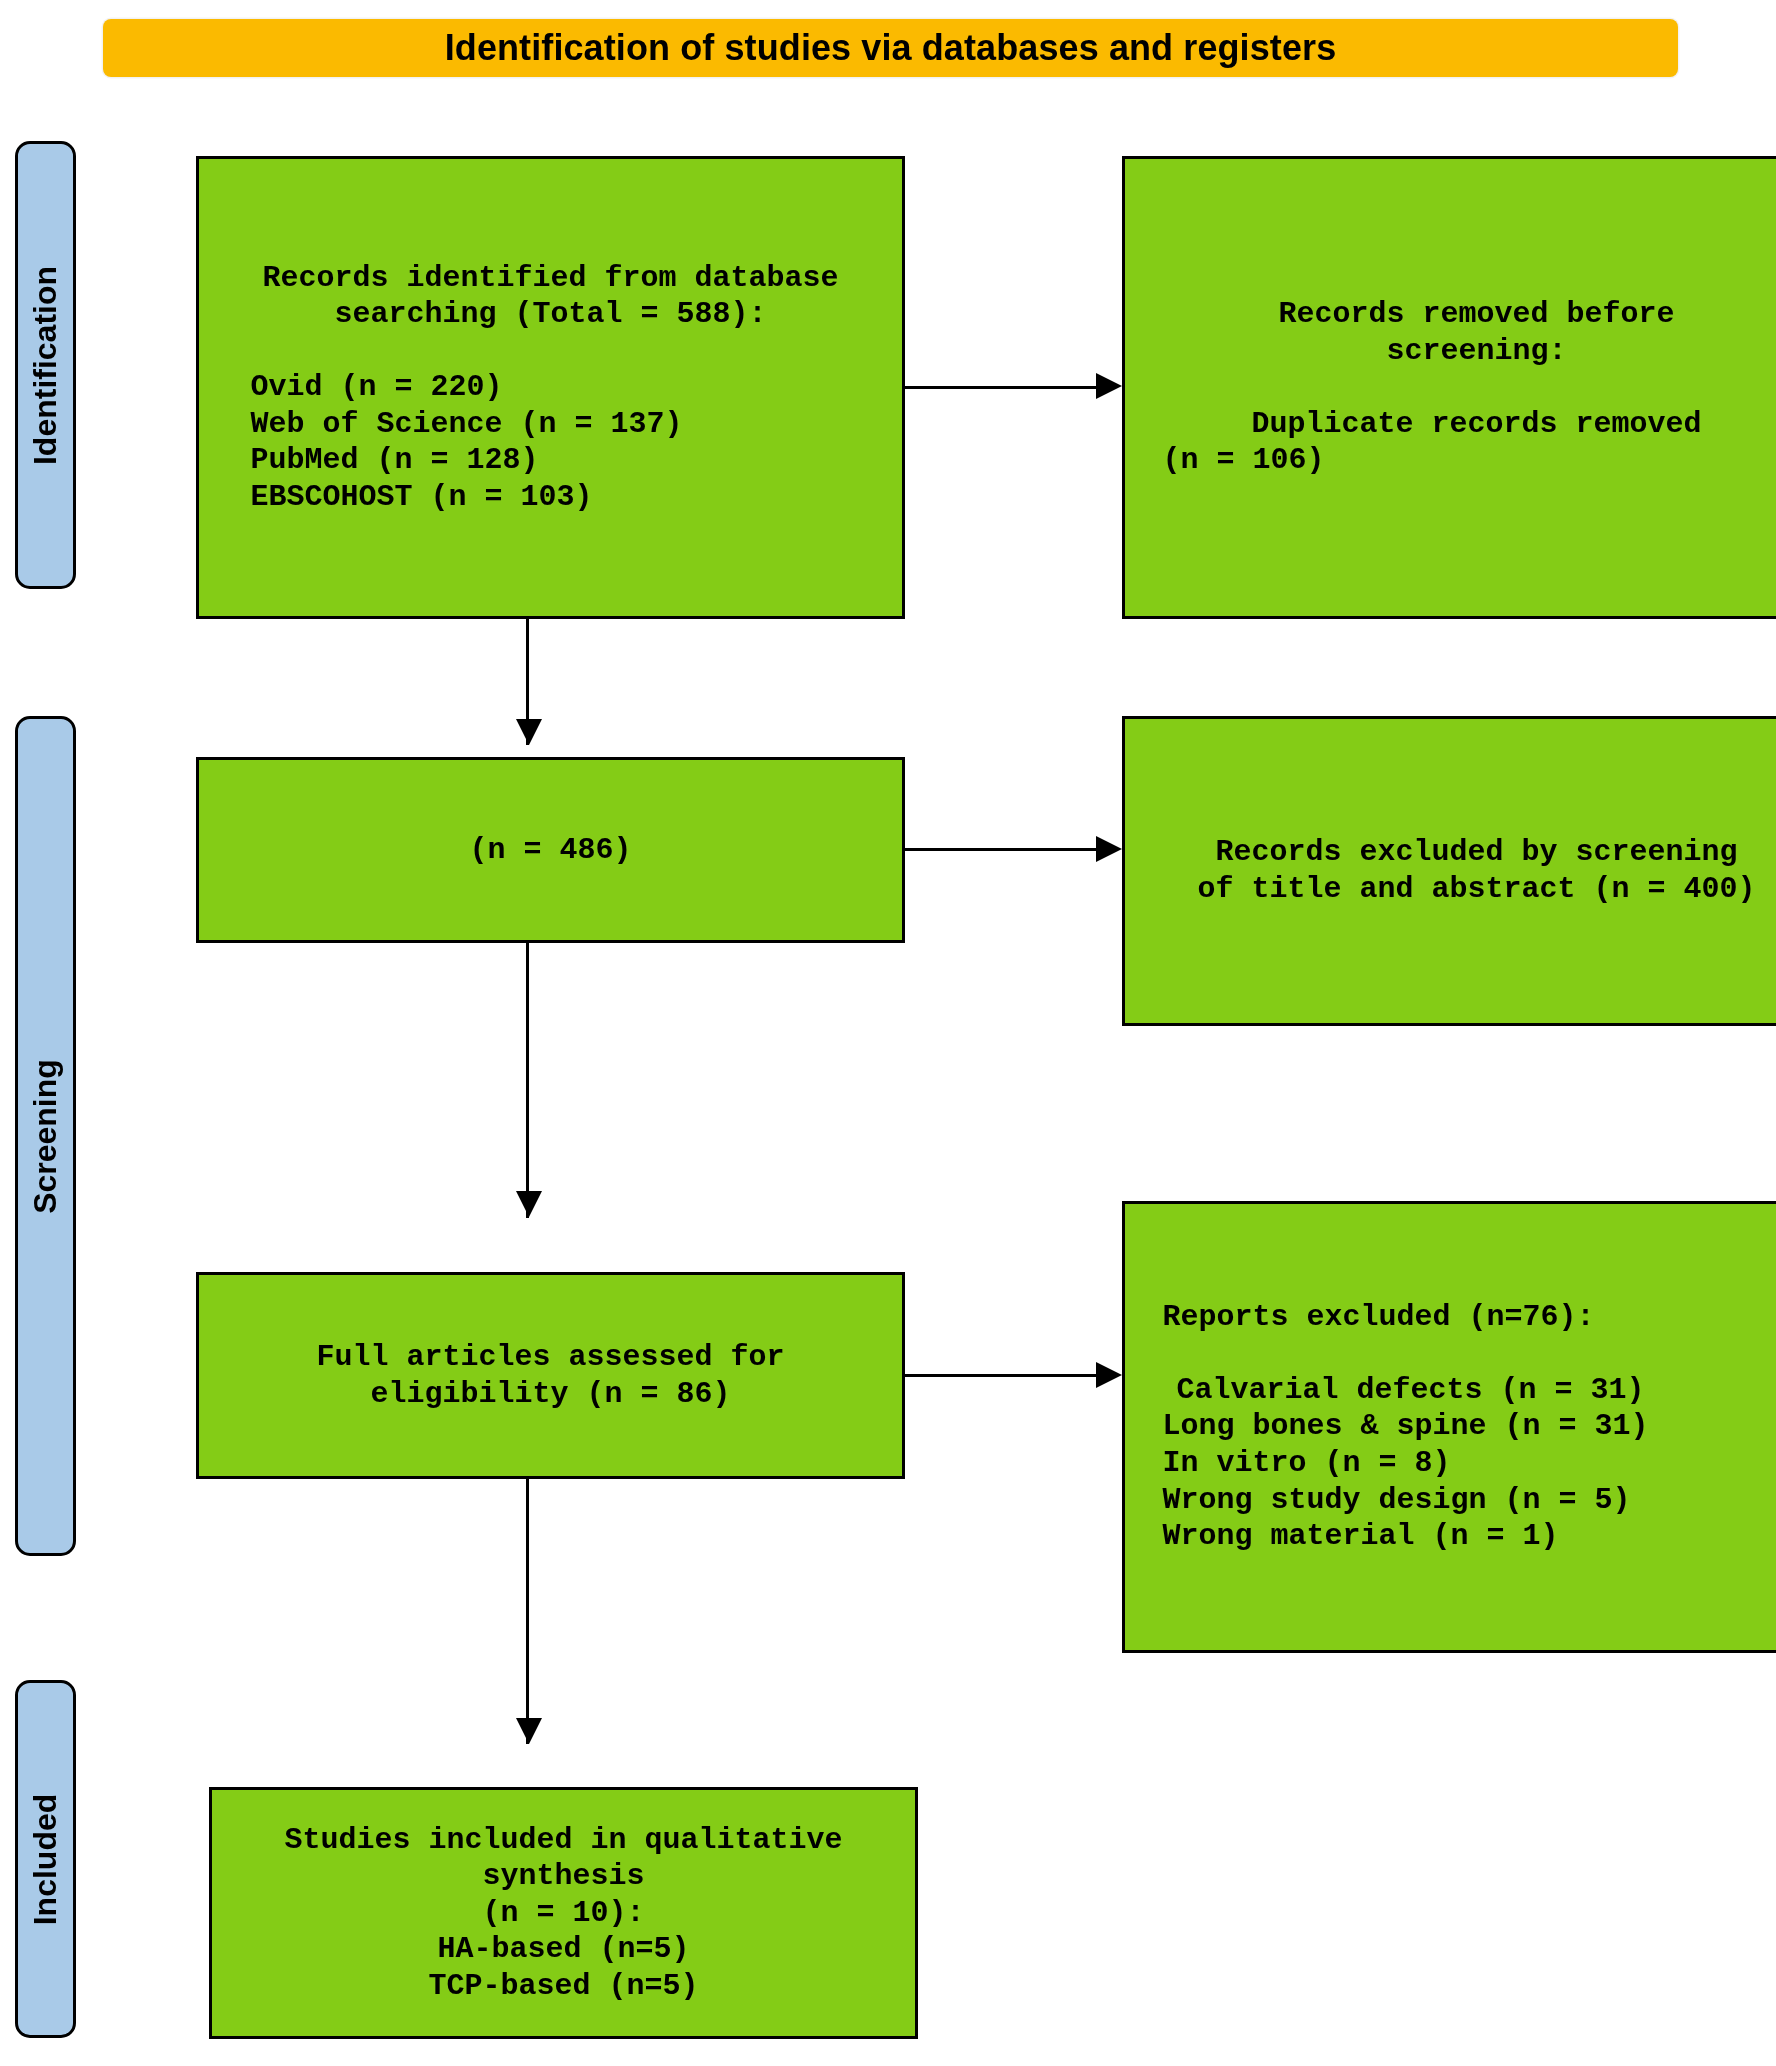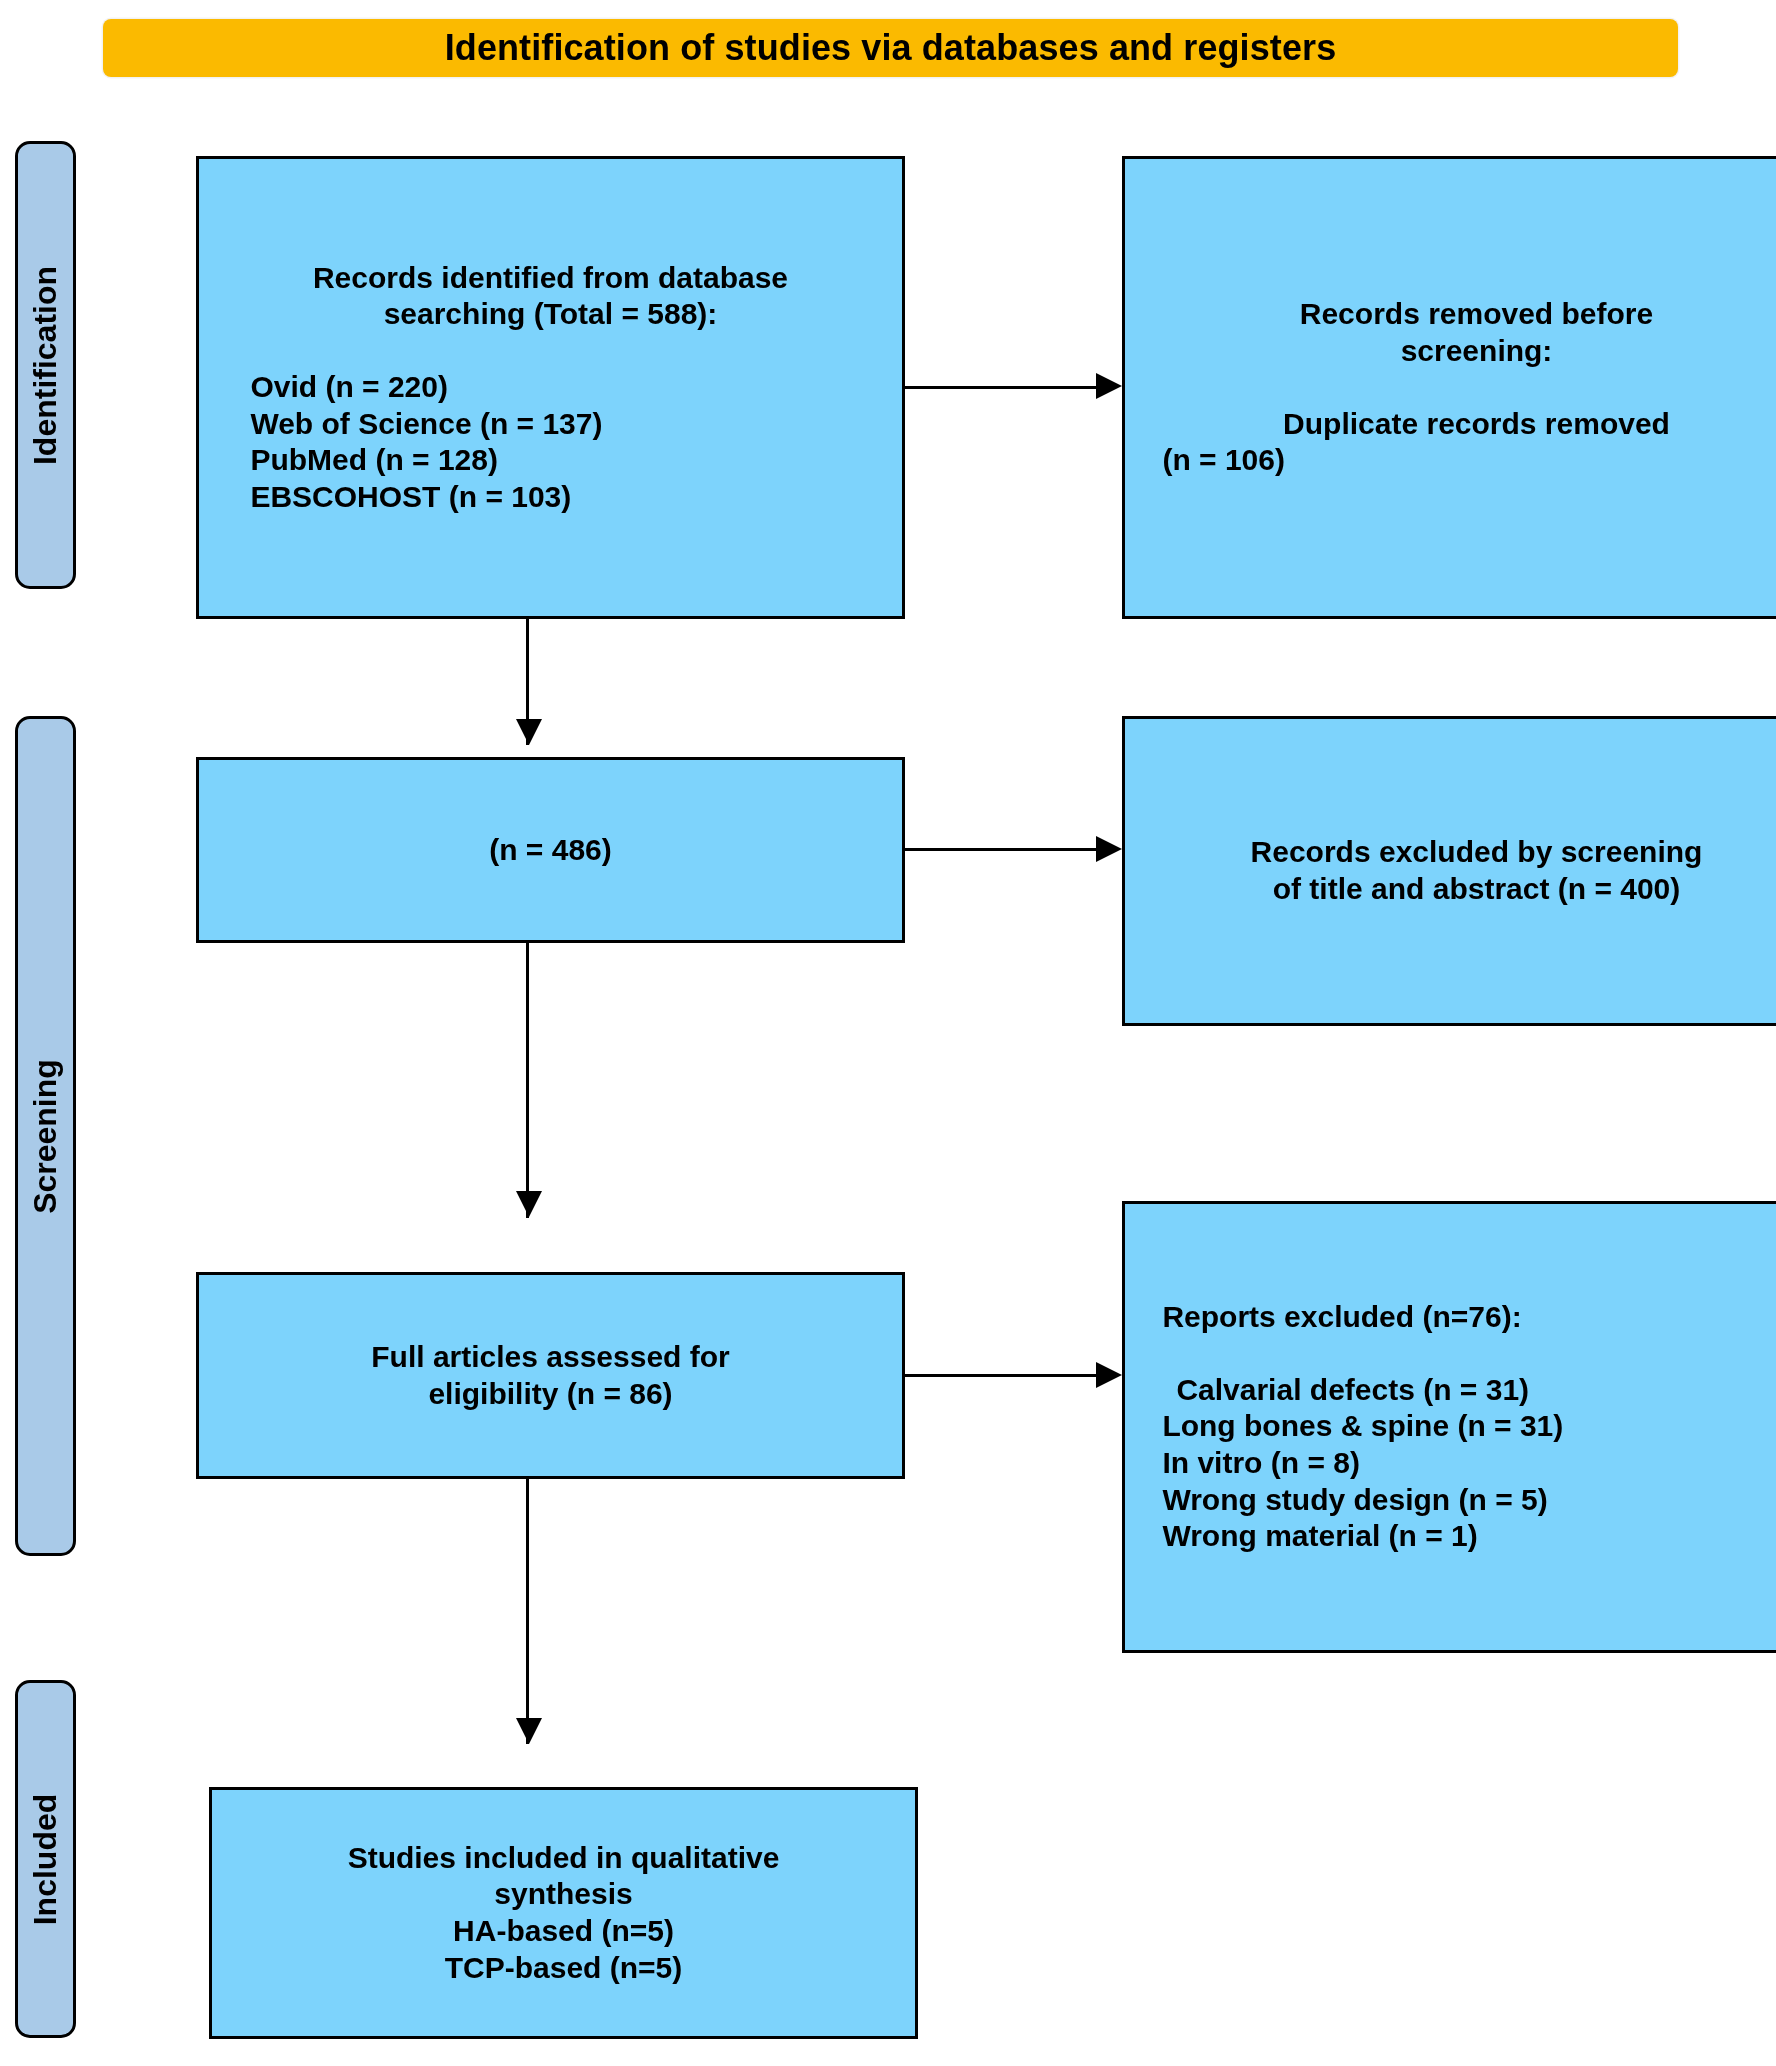--- a/index.html
+++ b/index.html
@@ -56,26 +56,27 @@
     font-weight: bold;
     color: #000000;
     white-space: nowrap;
     transform: rotate(-90deg);
     transform-origin: center center;
   }
 
   
   .box {
     position: absolute;
-    background: #7dd3fc;
+    background: #84cc16;
     border: 3.4px solid #000000;
     box-sizing: border-box;
     display: flex;
     flex-direction: column;
     justify-content: center;
+    font-family: Liberation Mono, monospace;
   }
   .box-inner {
     padding: 0 12.4px;
     width: 100%;
     box-sizing: border-box;
   }
   .ln {
     font-size: 30px;
     font-weight: bold;
     color: #000000;
@@ -206,19 +207,20 @@
   <div class="hline" style="left:905px; top:1374px; width:191px;"></div>
   <div class="arrow-right" style="left:1096px; top:1362px;"></div>
 
   <div class="vline" style="left:526px; top:1479px; height:265px;"></div>
   <div class="arrow-down" style="left:516px; top:1718px;"></div>
 
   <div class="box" style="left:209px; top:1787px; width:709px; height:252px;">
     <div class="box-inner">
       <div class="ln center">Studies included in qualitative</div>
       <div class="ln center">synthesis</div>
+      <div class="ln center">(n = 10):</div>
       <div class="ln center">HA-based (n=5)</div>
       <div class="ln center">TCP-based (n=5)</div>
     </div>
   </div>
 
 </div>
 
 
 </body></html>

